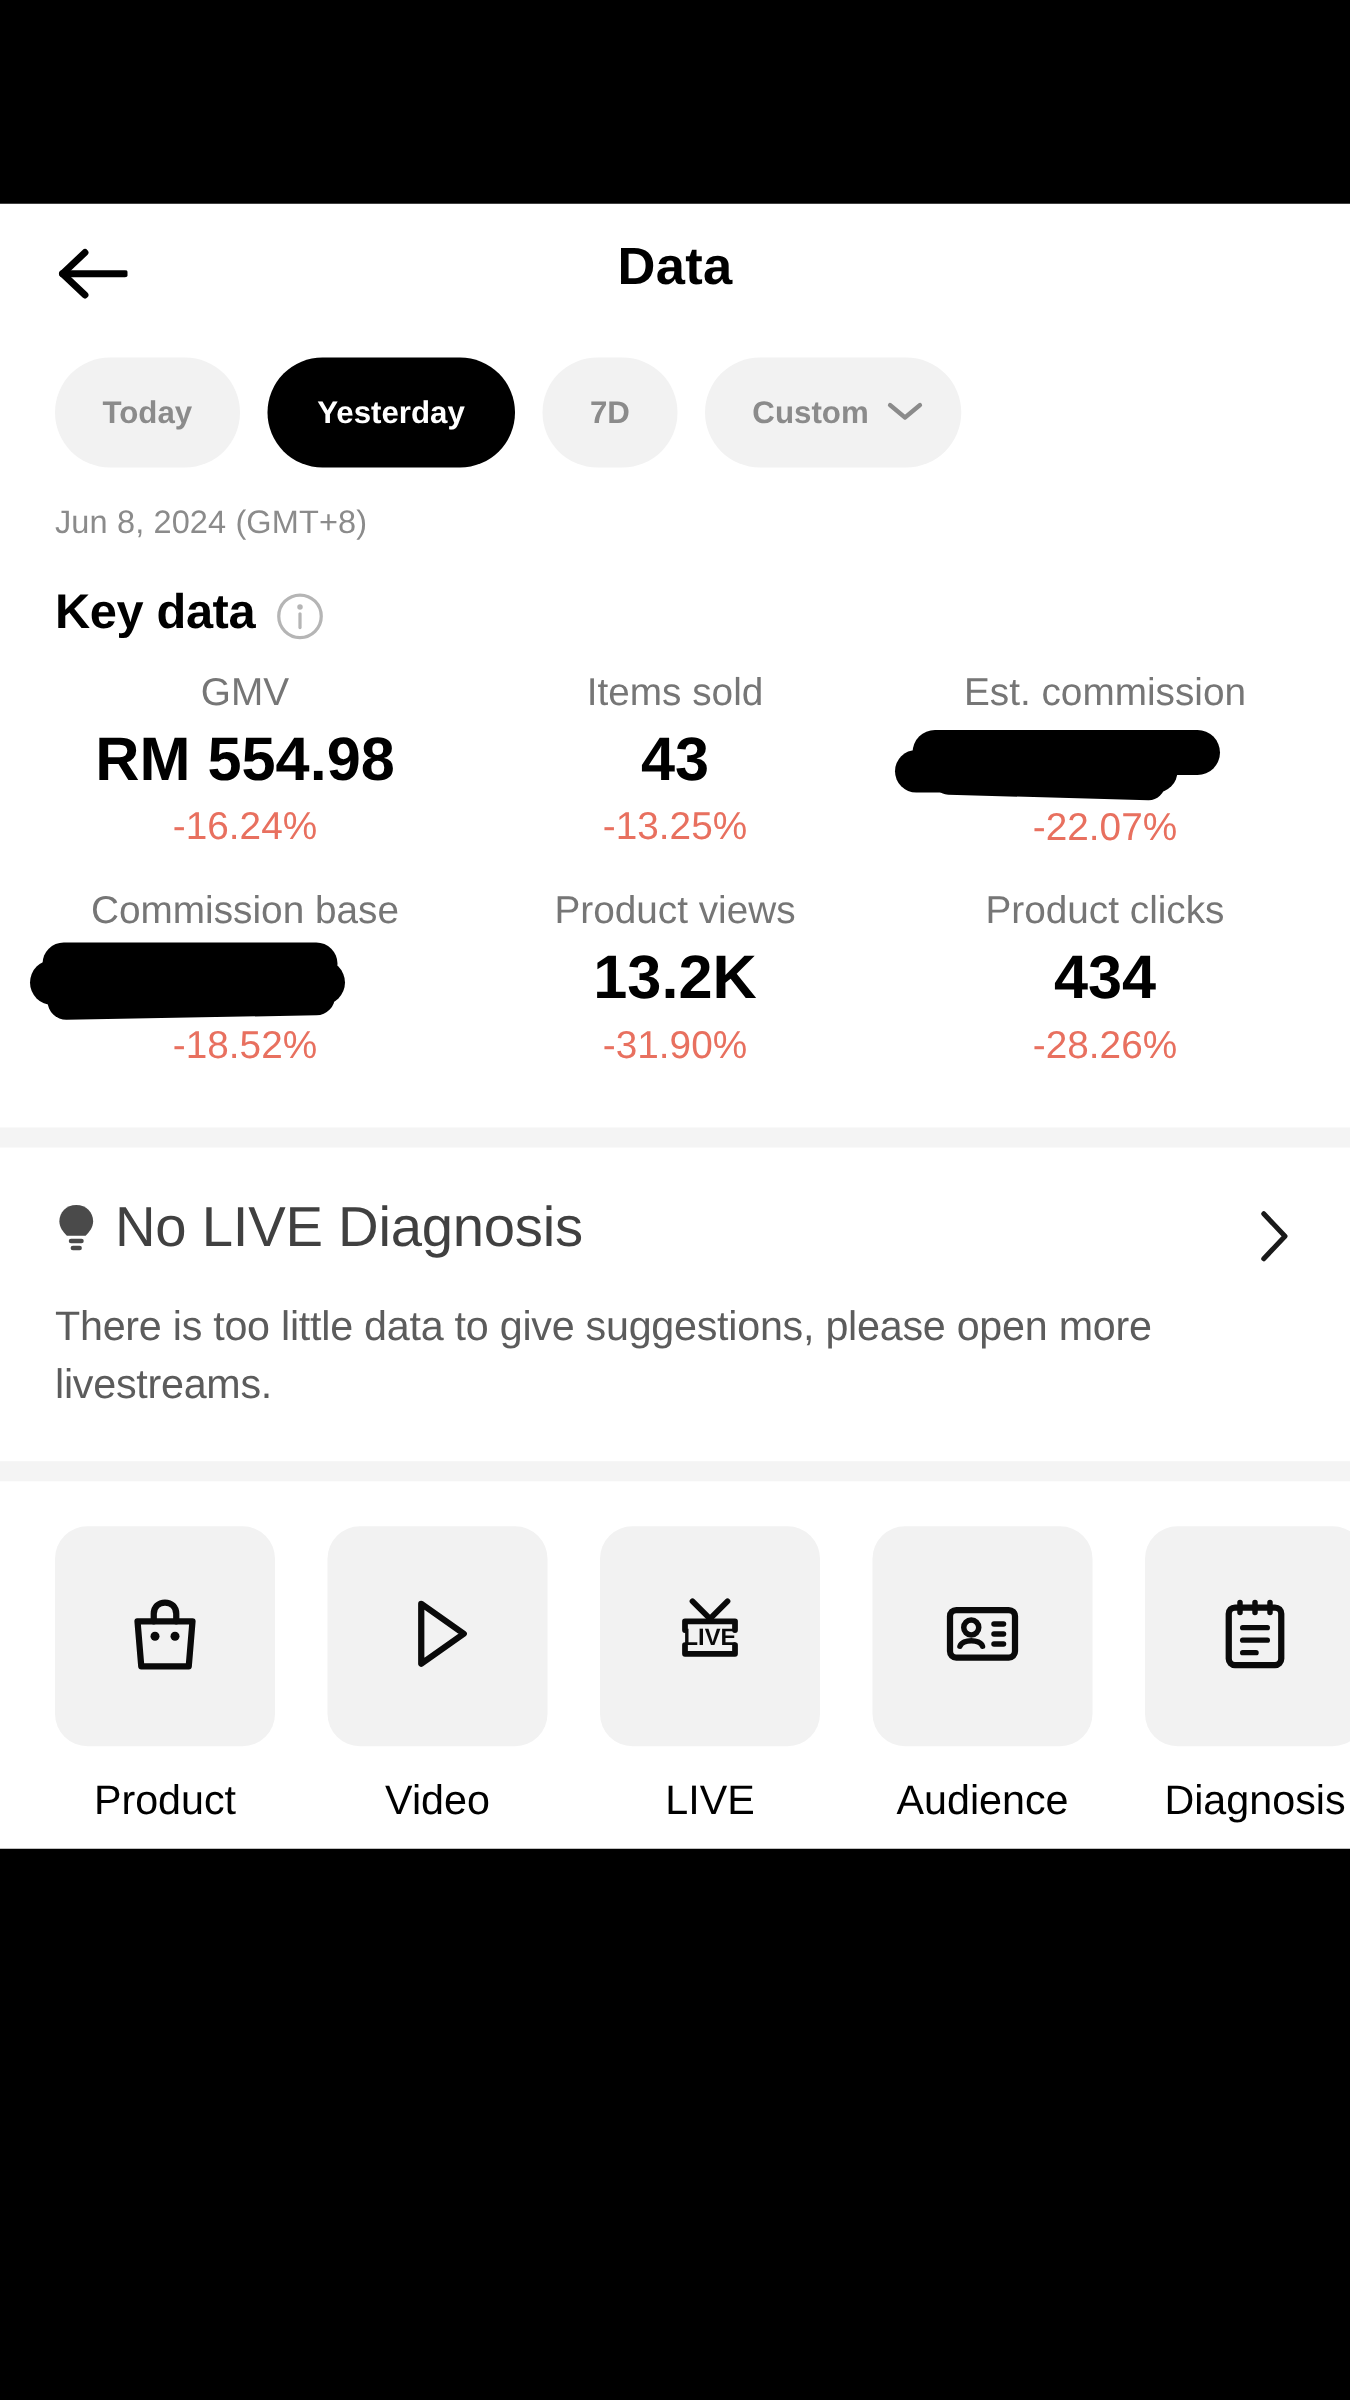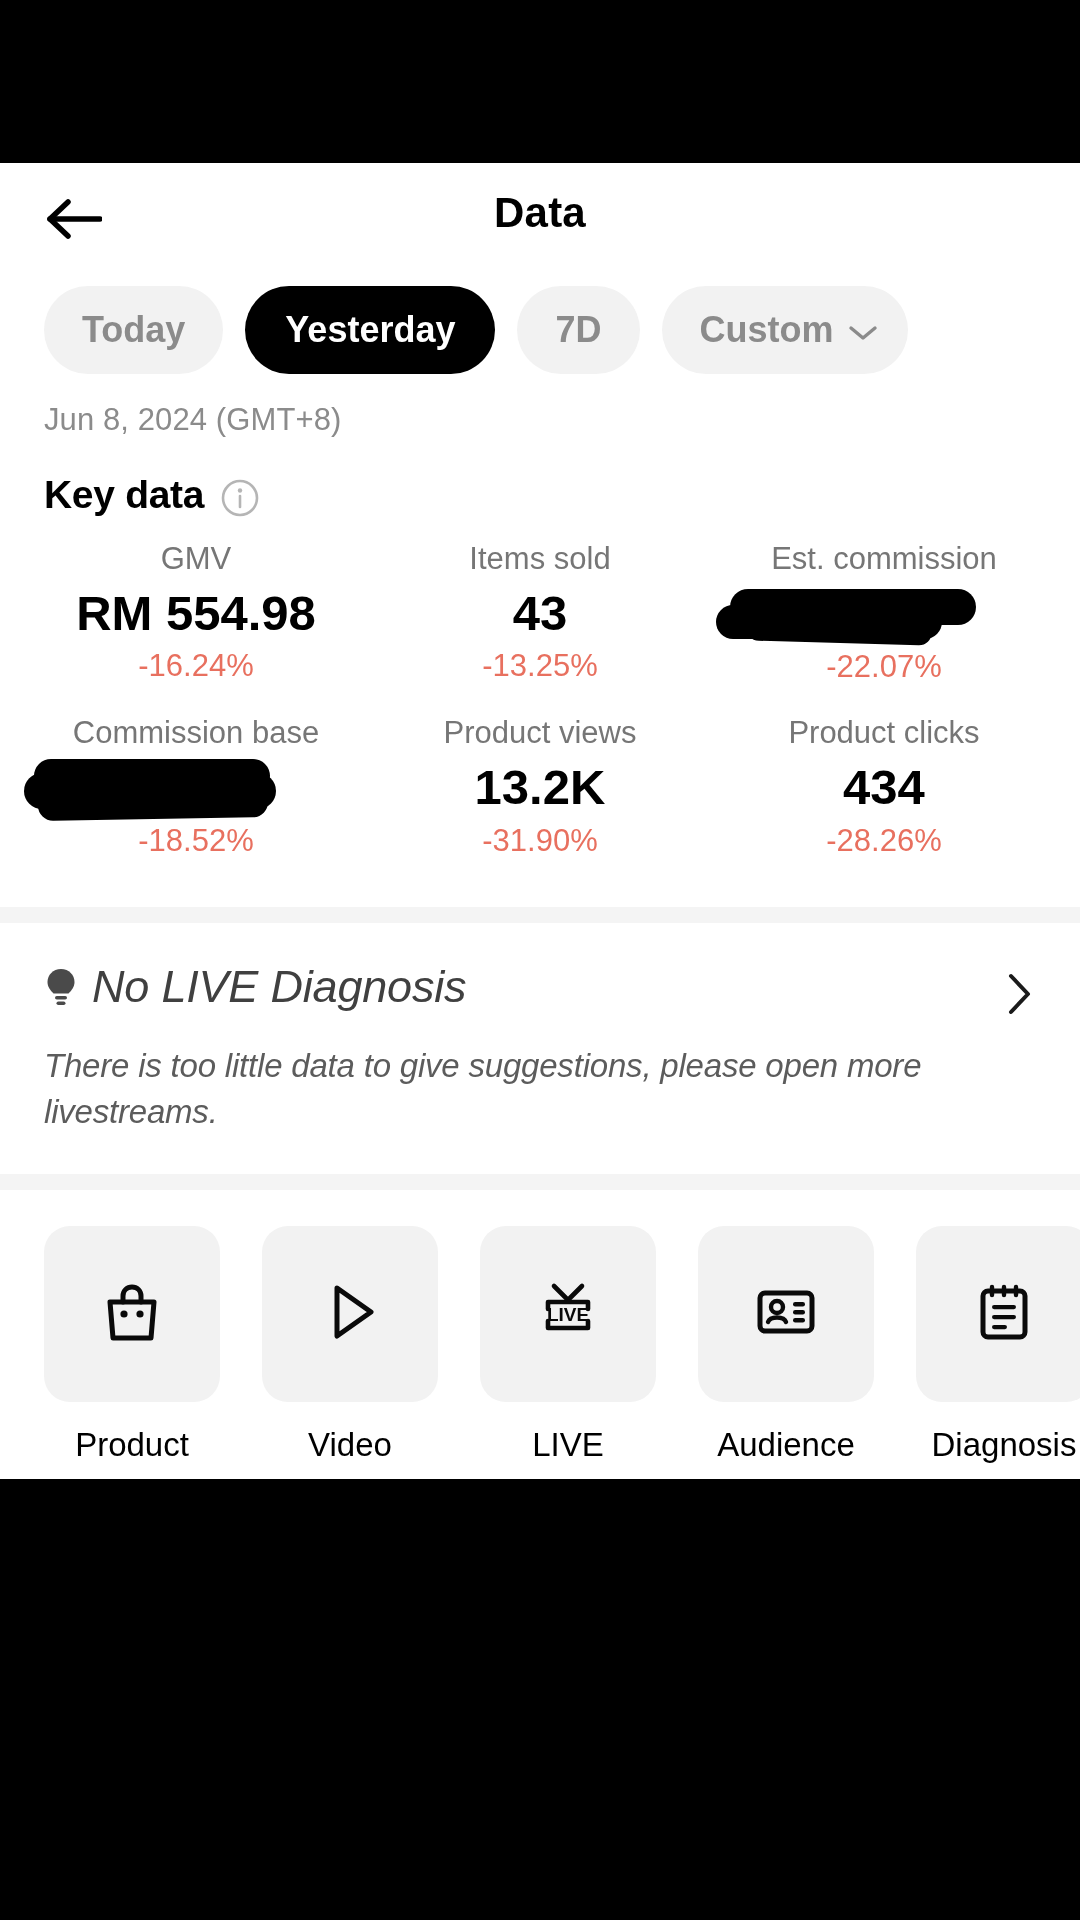--- a/index.html
+++ b/index.html
@@ -35,31 +35,31 @@
   }
 
   
   .pill-row {
     display:flex; align-items:center; gap:22px;
     padding:0 44px; height:108px;
   }
   .pill {
     height:88px; border-radius:44px; background:#f2f2f2;
     display:flex; align-items:center; justify-content:center;
-    padding:0 38px; font-size:36px; font-weight:700; color:#8b8b8b;
+    padding:0 38px; font-size:25px; font-weight:700; color:#8b8b8b;
     white-space:nowrap; cursor:pointer;
   }
   .pill.active { background:#000; color:#fff; padding:0 40px; }
   .pill.custom { gap:14px; padding-right:30px; }
   .chev-down { display:inline-block; }
 
   
   .date-line {
     padding:18px 44px 0 44px;
-    font-size:31px; color:#8b8b8b; letter-spacing:.1px;
+    font-size:26px; color:#8b8b8b; letter-spacing:.1px;
   }
 
   
   .keydata-head {
     display:flex; align-items:center; gap:16px;
     padding:34px 44px 0 44px;
   }
   .keydata-title { font-size:39px; font-weight:700; color:#000; letter-spacing:-.3px; }
   .info-icon { width:40px; height:40px; flex:none; margin-top:6px; cursor:pointer; }
 
@@ -88,21 +88,21 @@
                       transform:rotate(1.6deg); }
   .redaction.r2 .b1 { left:10px;  top:2px;  width:236px; height:34px; border-radius:17px; }
   .redaction.r2 .b2 { left:0px;   top:16px; width:252px; height:36px; border-radius:18px; }
   .redaction.r2 .b3 { left:14px;  top:32px; width:230px; height:30px; border-radius:15px;
                       transform:rotate(-1deg); }
 
   
   .sep { height:16px; background:#f4f4f4; }
 
   
-  .diagnosis { padding:38px 44px 40px 44px; position:relative;font-style:italic; }
+  .diagnosis { padding:38px 44px 40px 44px; position:relative; }
   .diag-head { display:flex; align-items:center; gap:14px; }
   .bulb-icon { width:34px; height:40px; flex:none; }
   .diag-title { font-size:45px; font-weight:400; color:#404040; letter-spacing:-.2px; }
   .diag-chev {
     position:absolute; right:44px; top:48px; width:32px; height:32px; cursor:pointer;
   }
   .diag-body {
     margin-top:30px; font-size:33px; color:#5c5c5c; line-height:1.38;
     letter-spacing:-.2px; max-width:960px;
   }

